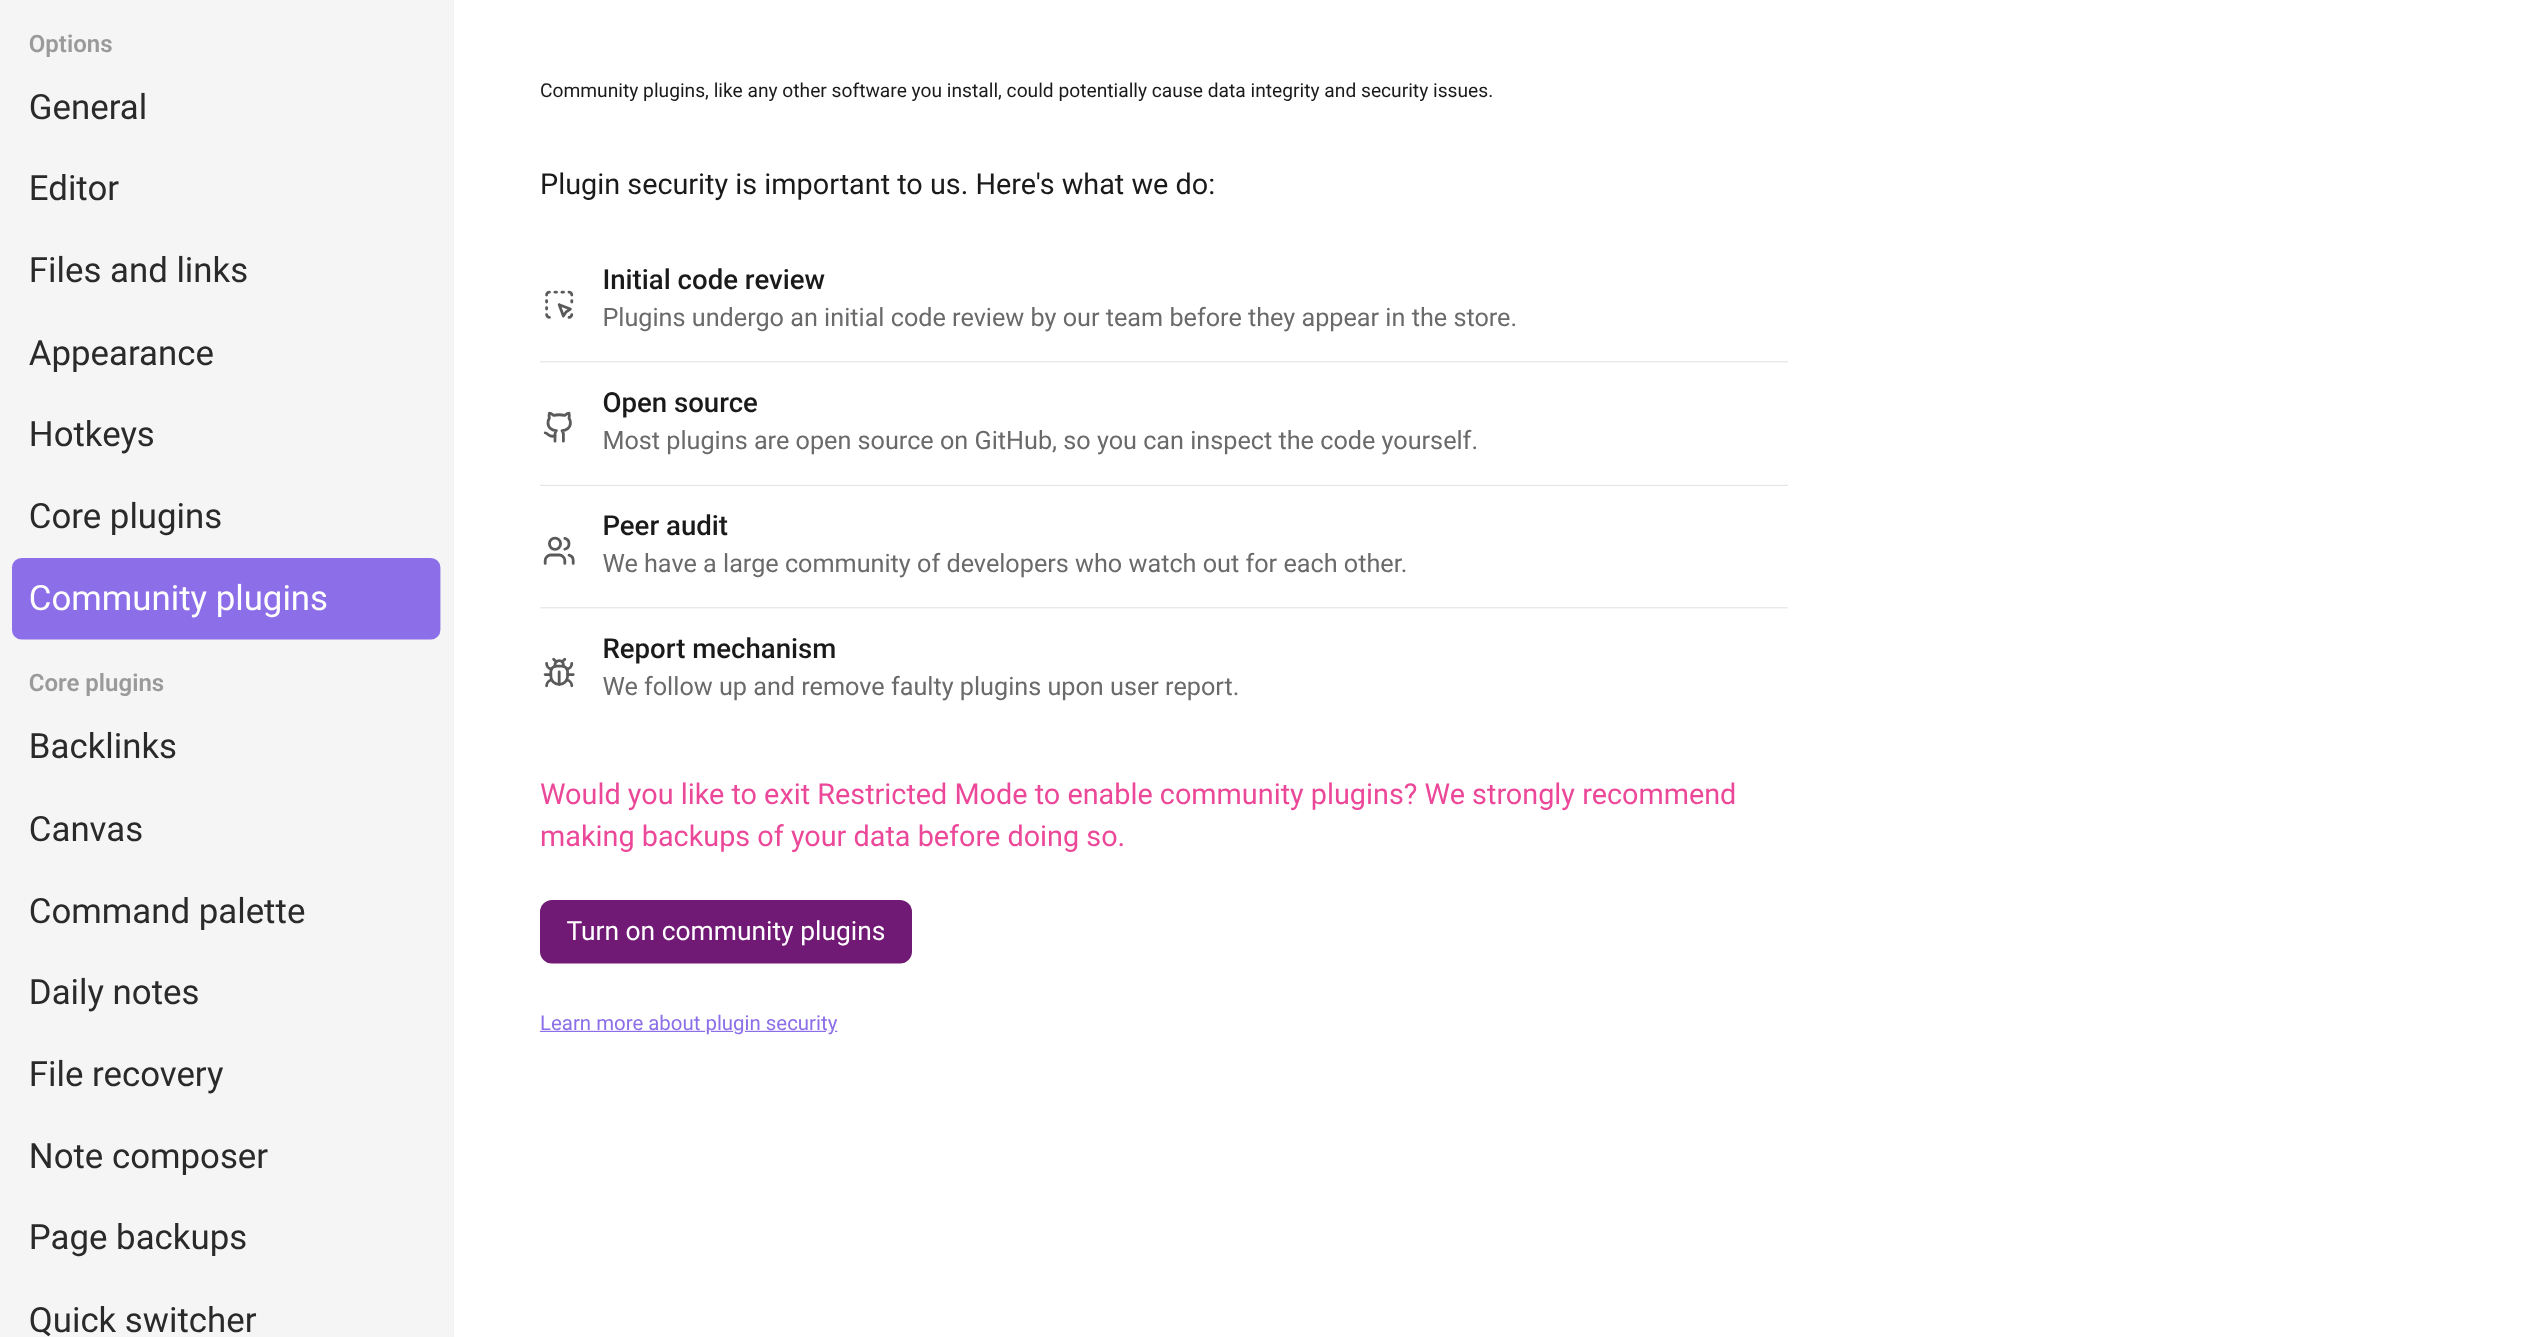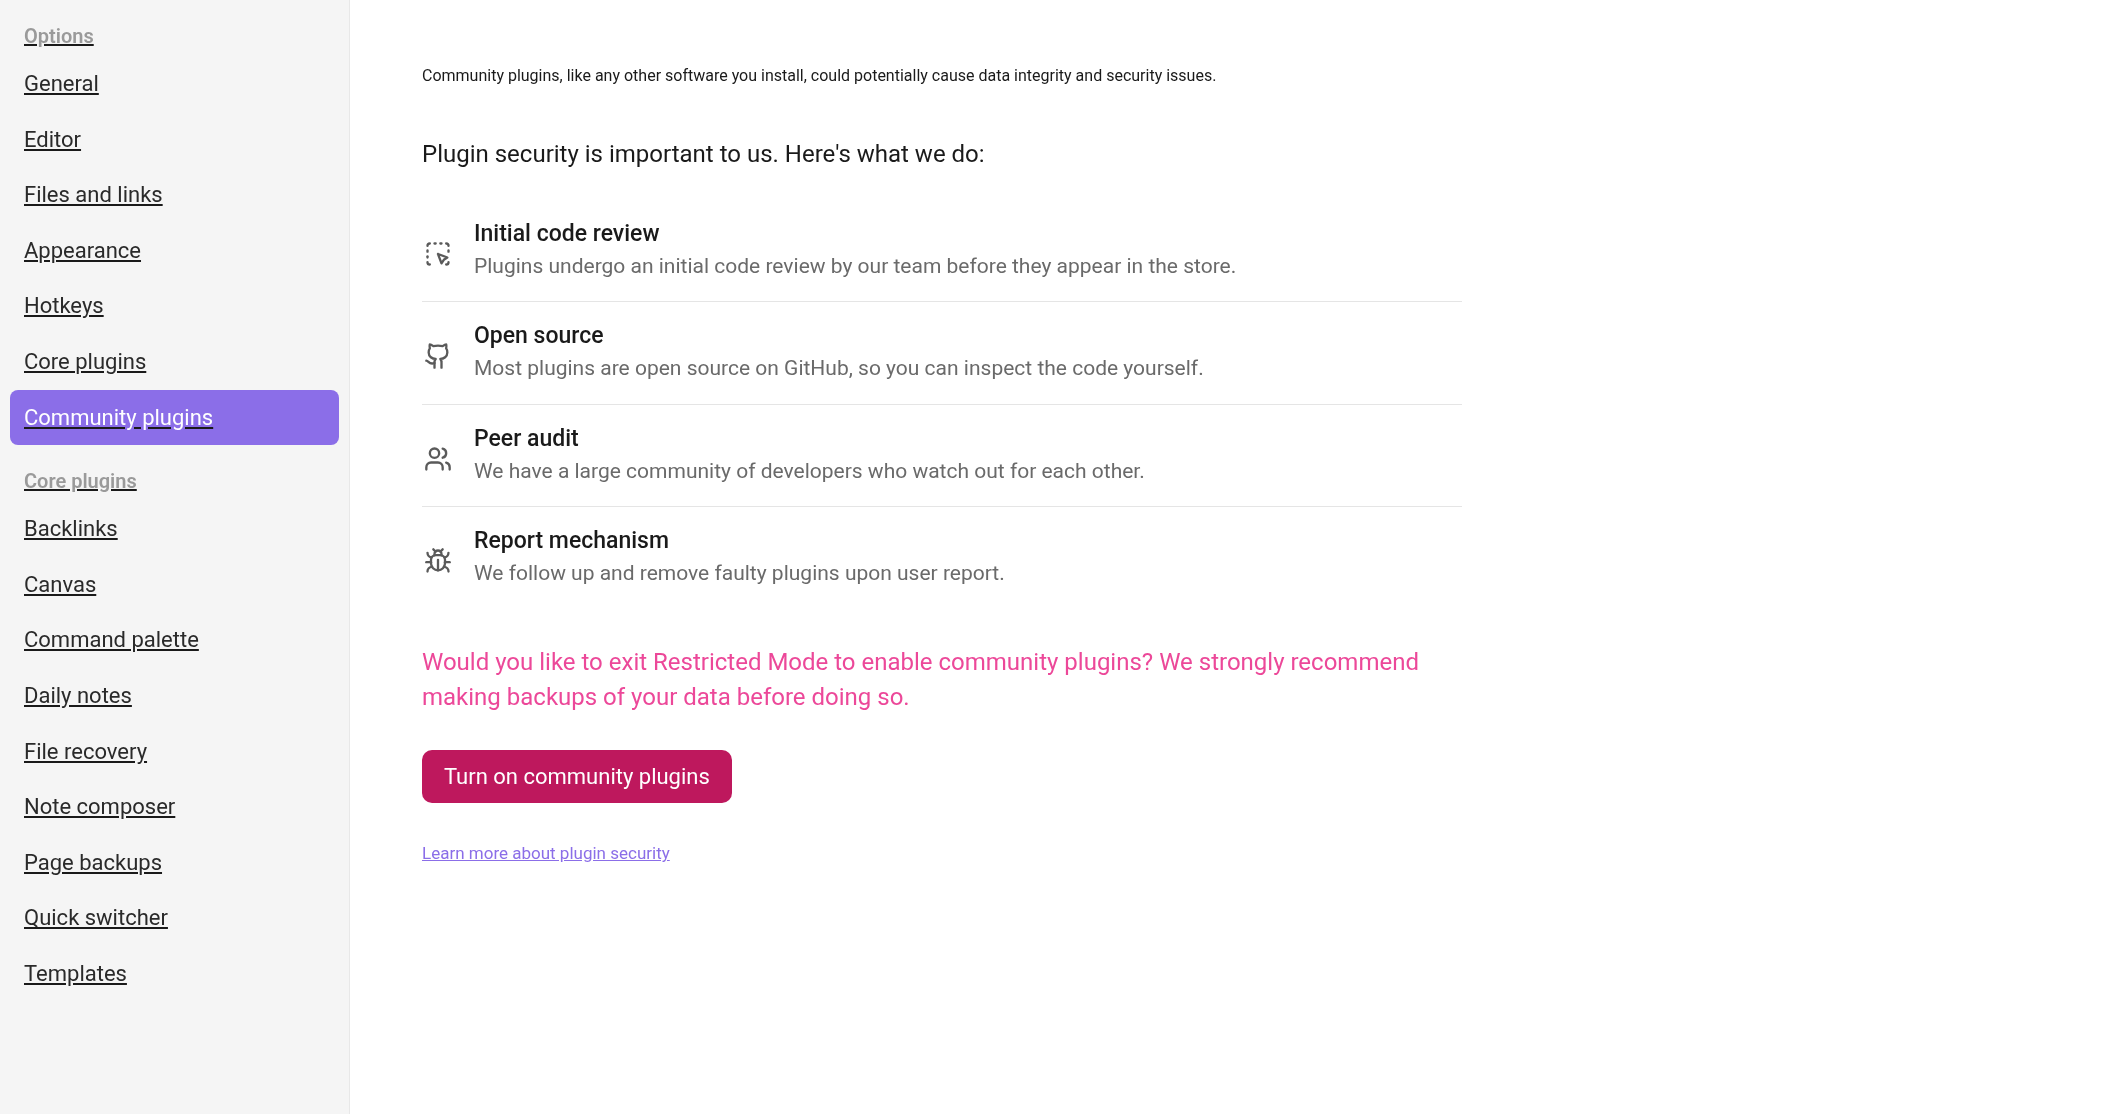--- a/index.html
+++ b/index.html
@@ -9,39 +9,38 @@
     }
     body {
       font-family: -apple-system, BlinkMacSystemFont, "Segoe UI", Roboto, Helvetica, Arial, sans-serif;
       display: flex;
       width: 2110px;
       height: 1114px;
       background: #ffffff;
       color: #1a1a1a;
     }
     .sidebar {
-      width: 350px;
+      width: 378px;
       background: #f5f5f5;
       border-right: 1px solid #e8e8e8;
       padding: 12px 10px;
       overflow-y: auto;
-      text-decoration: underline;
     }
     .section-header {
       color: #9a9a9a;
       font-size: 20px;
       font-weight: 600;
       padding: 24px 14px 8px 14px;
     }
     .section-header.first {
       padding-top: 12px;
     }
     .nav-item {
       padding: 8px 14px;
-      font-size: 22px;
+      font-size: 29px;
       color: #2a2a2a;
       cursor: pointer;
       border-radius: 8px;
       line-height: 1.8;
     }
     .nav-item.active {
       background: #8b6ee8;
       color: #ffffff;
     }
     .main {
@@ -107,21 +106,21 @@
       line-height: 1.45;
     }
     .exit-text {
       font-size: 24px;
       line-height: 1.45;
       color: #ec4899;
       margin-bottom: 36px;
       max-width: 1040px;
     }
     .primary-button {
-      background: #be185d;
+      background: #701a75;
       color: #ffffff;
       border: none;
       padding: 14px 22px;
       font-size: 22px;
       border-radius: 10px;
       cursor: pointer;
       font-family: inherit;
       display: inline-block;
       margin-bottom: 40px;
     }

